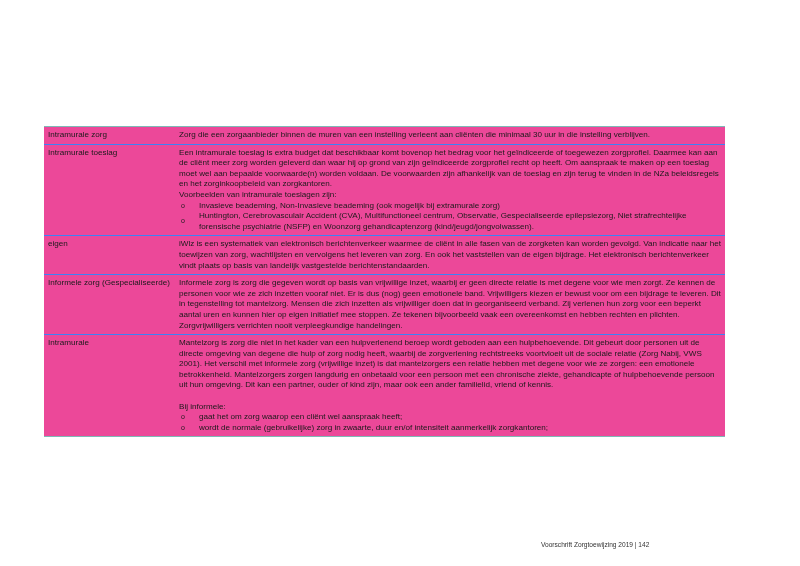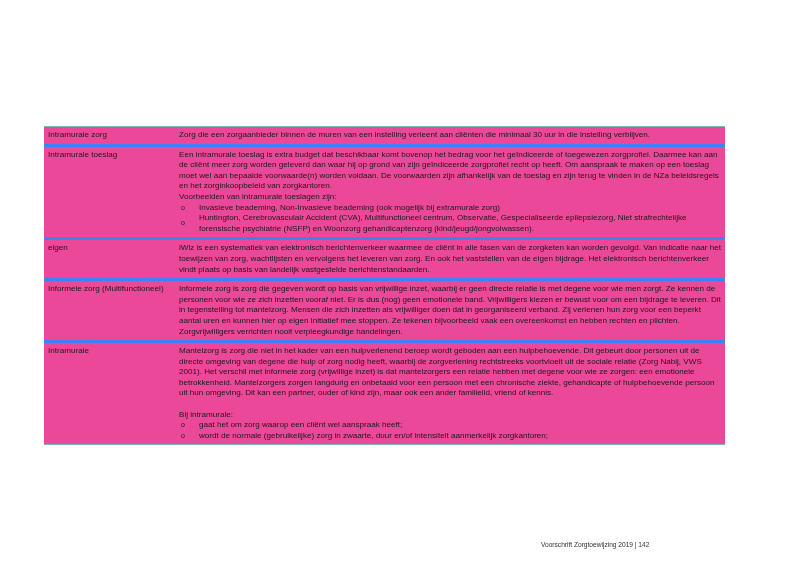--- a/index.html
+++ b/index.html
@@ -4,21 +4,21 @@
   <style>
     html, body { margin: 0; padding: 0; background: #ffffff; }
     body { width: 800px; height: 566px; position: relative; overflow: hidden;
            font-family: "Liberation Sans", "DejaVu Sans", sans-serif; color: #1a1a1a; }
     .page { position: absolute; left: 0; top: 0; width: 800px; height: 566px; background: #fff; }
     .gloss-table { position: absolute; left: 33px; top: 126px; width: 681px;
                    border-collapse: collapse; background: #ec4899;
                    border-top: 1.5px solid #7fb8b6; border-bottom: 1.5px solid #7fb8b6; margin-left: 11px; }
     .gloss-table td { vertical-align: top; font-size: 8.1px; line-height: 10.6px;
                       padding: 3px 4px 3px 4px; }
-    .gloss-table tr + tr td { border-top: 3px solid #3b82f6; }
+    .gloss-table tr + tr td { border-top: 1px solid #3b82f6; }
     .term { width: 124px; padding-left: 4px !important; }
     .def { padding-left: 3px !important; }
     .def p { margin: 0; }
     .def .gap { height: 10.6px; }
     .bul { display: flex; margin: 0; align-items: center; }
     .bul .mk { width: 18px; flex: 0 0 18px; padding-left: 2px; font-size: 7px; }
     .footer { position: absolute; left: 541px; top: 541px; font-size: 6.6px; color: #333; }
   </style>
 </head>
 <body>
@@ -47,31 +47,31 @@
           </div>
         </td>
       </tr>
       <tr>
         <td class="term">eigen</td>
         <td class="def">
           <p>iWlz is een systematiek van elektronisch berichtenverkeer waarmee de cliënt in alle fasen van de zorgketen kan worden gevolgd. Van indicatie naar het toewijzen van zorg, wachtlijsten en vervolgens het leveren van zorg. En ook het vaststellen van de eigen bijdrage. Het elektronisch berichtenverkeer vindt plaats op basis van landelijk vastgestelde berichtenstandaarden.</p>
         </td>
       </tr>
       <tr>
-        <td class="term">Informele zorg (Multifunctioneel)</td>
+        <td class="term">Informele zorg (Gespecialiseerde)</td>
         <td class="def">
           <p>Informele zorg is zorg die gegeven wordt op basis van vrijwillige inzet, waarbij er geen directe relatie is met degene voor wie men zorgt. Ze kennen de personen voor wie ze zich inzetten vooraf niet. Er is dus (nog) geen emotionele band. Vrijwilligers kiezen er bewust voor om een bijdrage te leveren. Dit in tegenstelling tot mantelzorg. Mensen die zich inzetten als vrijwilliger doen dat in georganiseerd verband. Zij verlenen hun zorg voor een beperkt aantal uren en kunnen hier op eigen initiatief mee stoppen. Ze tekenen bijvoorbeeld vaak een overeenkomst en hebben rechten en plichten. Zorgvrijwilligers verrichten nooit verpleegkundige handelingen.</p>
         </td>
       </tr>
       <tr>
         <td class="term">Intramurale</td>
         <td class="def">
           <p>Mantelzorg is zorg die niet in het kader van een hulpverlenend beroep wordt geboden aan een hulpbehoevende. Dit gebeurt door personen uit de directe omgeving van degene die hulp of zorg nodig heeft, waarbij de zorgverlening rechtstreeks voortvloeit uit de sociale relatie (Zorg Nabij, VWS 2001). Het verschil met informele zorg (vrijwillige inzet) is dat mantelzorgers een relatie hebben met degene voor wie ze zorgen: een emotionele betrokkenheid. Mantelzorgers zorgen langdurig en onbetaald voor een persoon met een chronische ziekte, gehandicapte of hulpbehoevende persoon uit hun omgeving. Dit kan een partner, ouder of kind zijn, maar ook een ander familielid, vriend of kennis.</p>
           <div class="gap"></div>
-          <p>Bij intramurale:</p>
+          <p>Bij informele:</p>
           <div class="bul">
             <span class="mk">o</span>
             <span>gaat het om zorg waarop een cliënt wel aanspraak heeft;</span>
           </div>
           <div class="bul">
             <span class="mk">o</span>
             <span>wordt de normale (gebruikelijke) zorg in zwaarte, duur en/of intensiteit aanmerkelijk zorgkantoren;</span>
           </div>
         </td>
       </tr>

